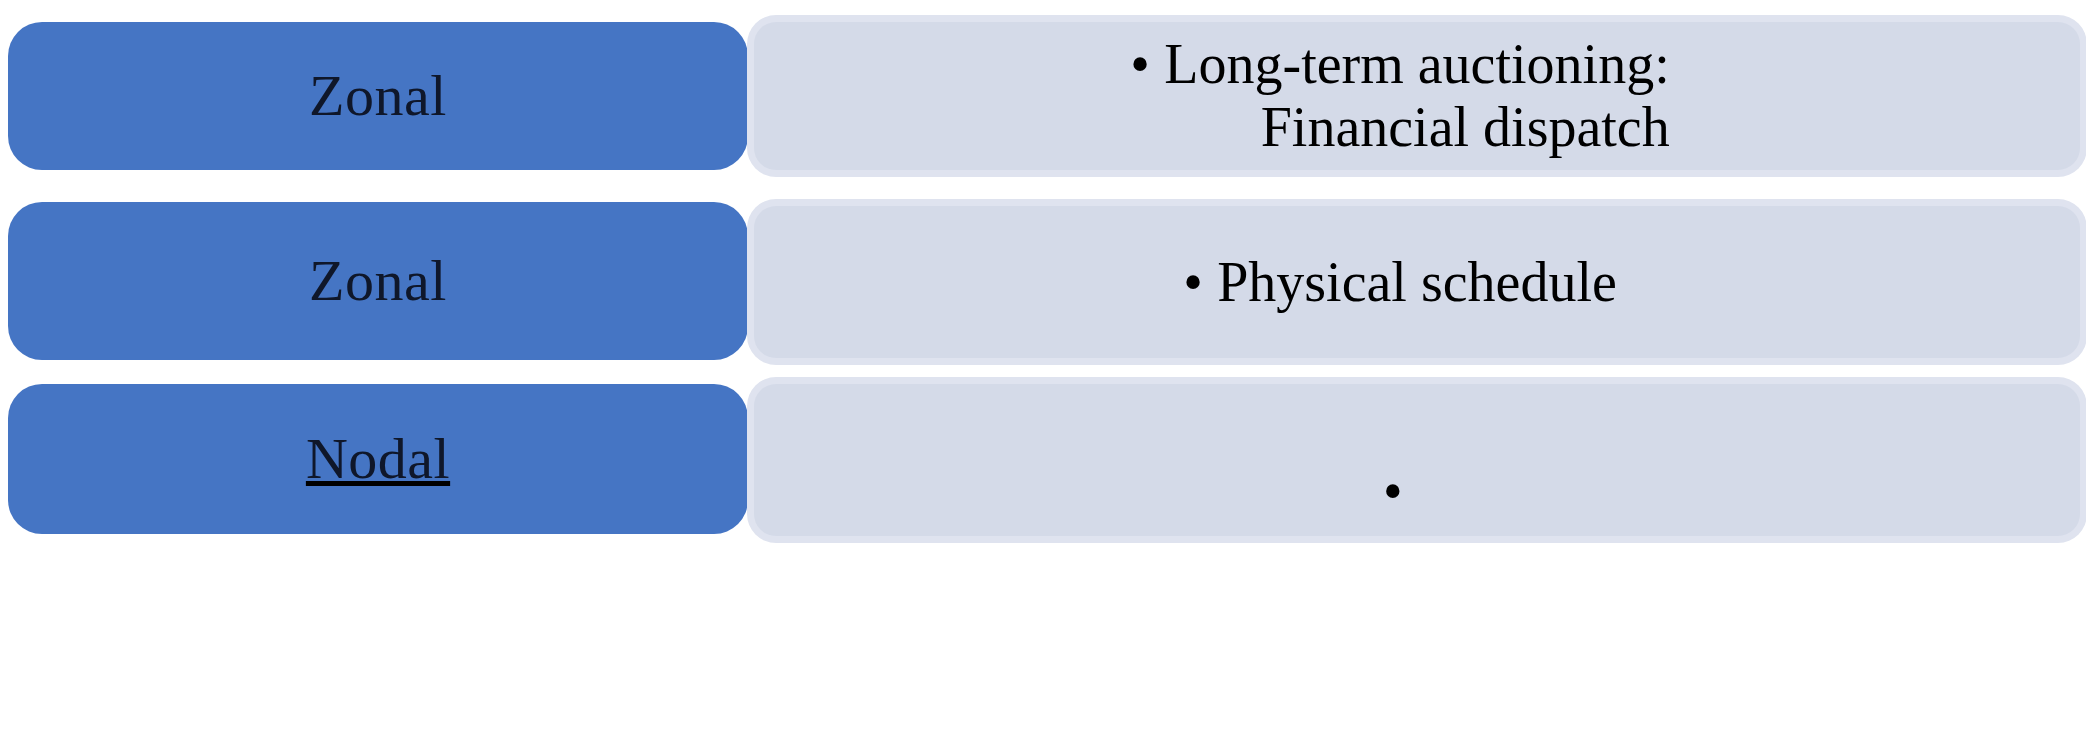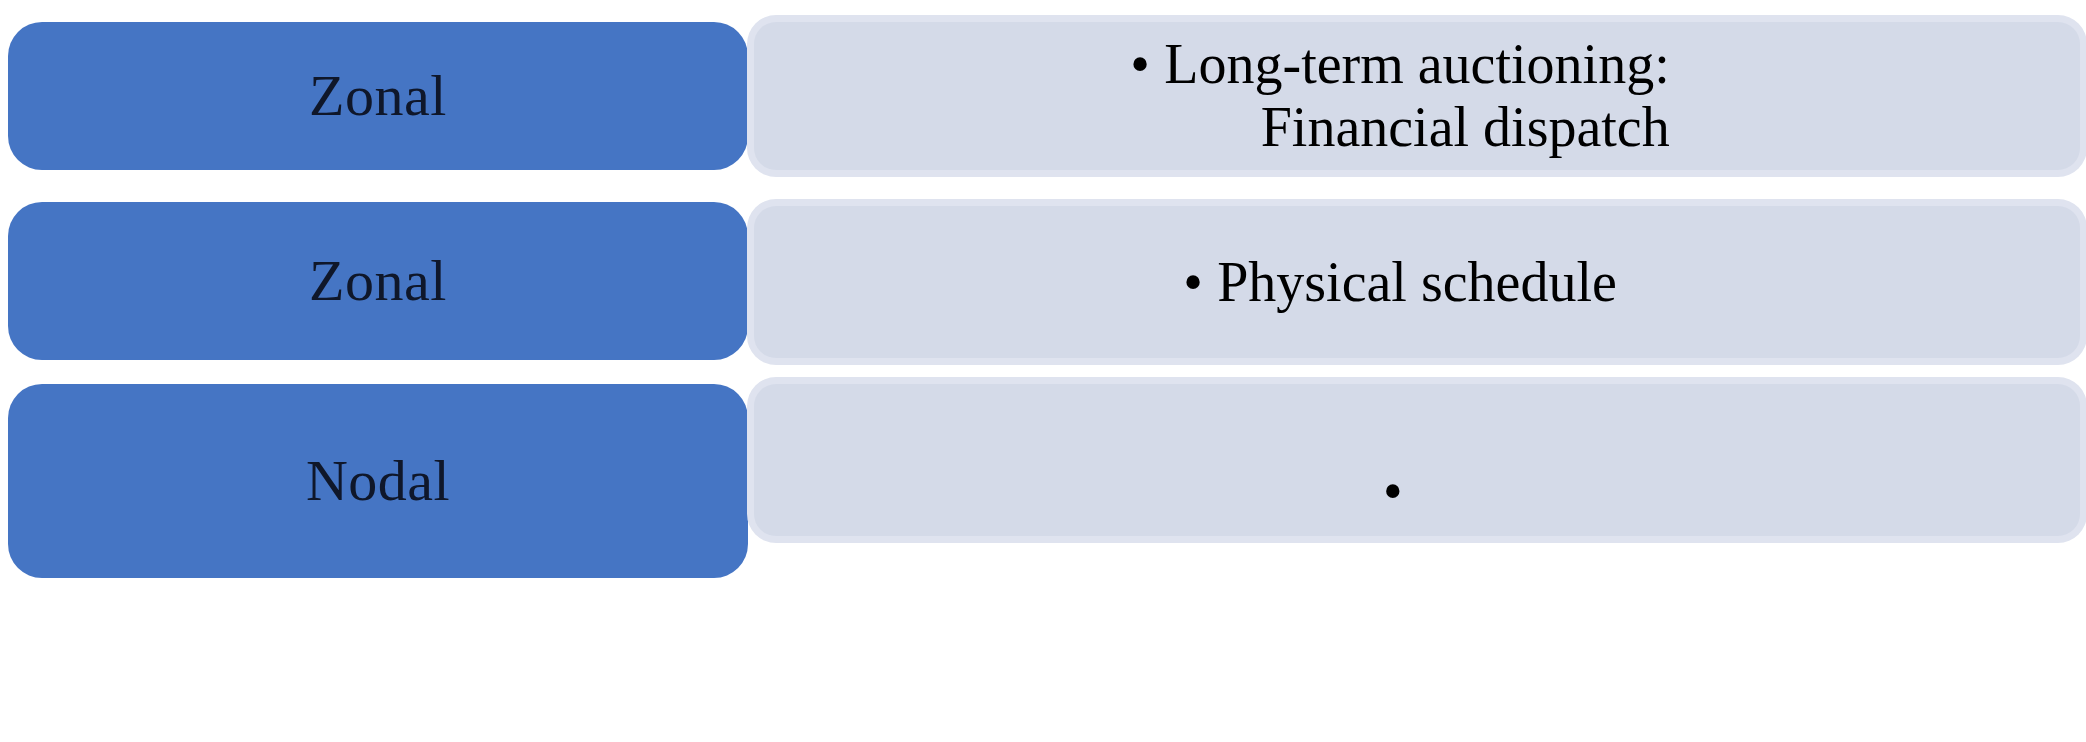--- a/index.html
+++ b/index.html
@@ -91,21 +91,21 @@
   .bullet-panel .bullet-line-1,
   .bullet-panel .bullet-line-2 {
     display: block;
     white-space: nowrap;
     text-align: right;
   }
 
   
   .row-1 .label-box   { top: 14px; height: 158px; }
   .row-1 .bullet-panel{ top: 18px; height: 152px; }
-  .row-2 .label-box   { top: 8px;  height: 194px; }
+  .row-2 .label-box   { top: 8px;  height: 150px; text-decoration: underline; }
   .row-2 .bullet-panel{ top: 8px;  height: 152px; }
 </style>
 </head>
 <body>
 
 <div id="diagram">
 
   <div class="row row-0">
     <div class="label-box">
       <span class="label-text">Zonal</span>

